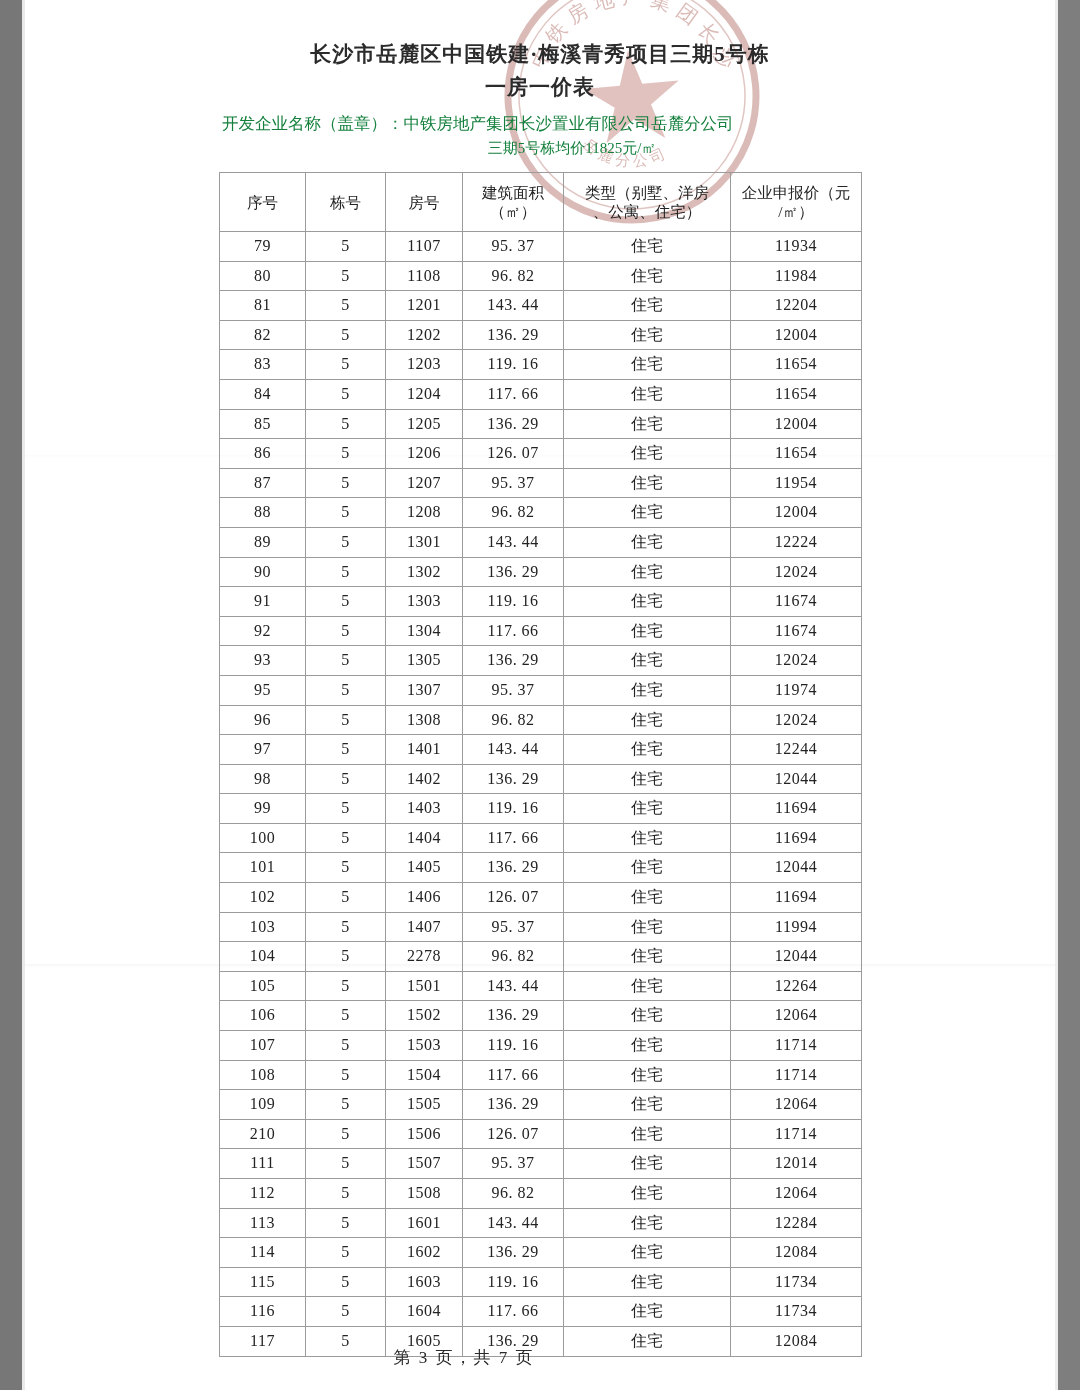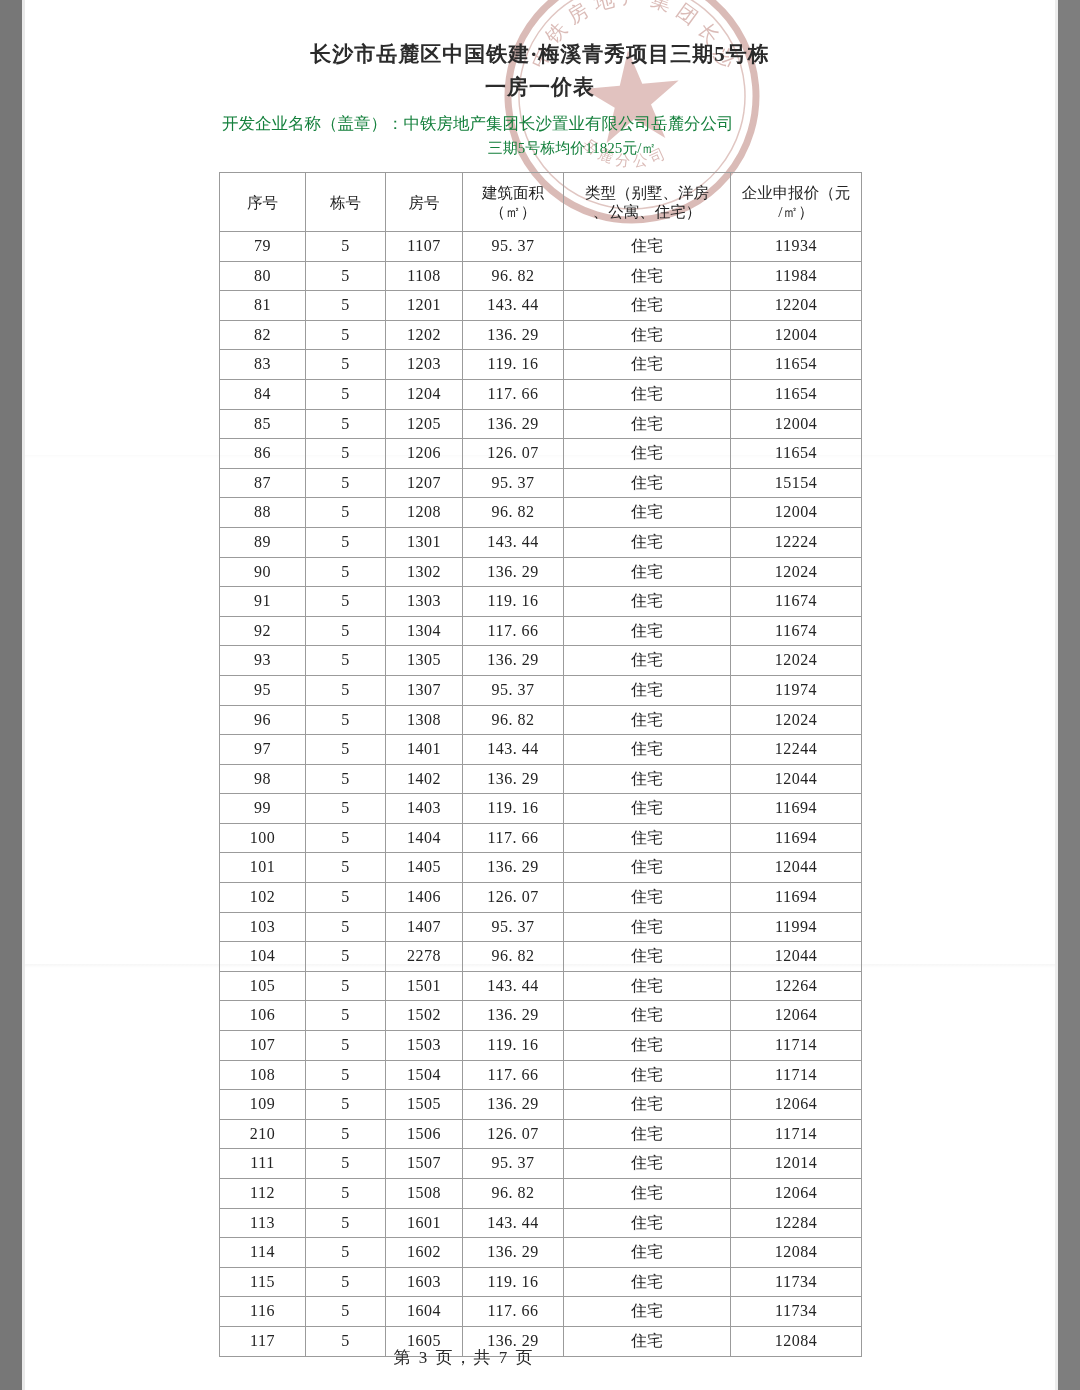--- a/index.html
+++ b/index.html
@@ -268,21 +268,21 @@
           <td class="num">126. 07</td>
           <td>住宅</td>
           <td class="num">11654</td>
         </tr>
         <tr>
           <td class="num">87</td>
           <td class="num">5</td>
           <td class="num">1207</td>
           <td class="num">95. 37</td>
           <td>住宅</td>
-          <td class="num">15154</td>
+          <td class="num">11954</td>
         </tr>
         <tr>
           <td class="num">88</td>
           <td class="num">5</td>
           <td class="num">1208</td>
           <td class="num">96. 82</td>
           <td>住宅</td>
           <td class="num">12004</td>
         </tr>
         <tr>

